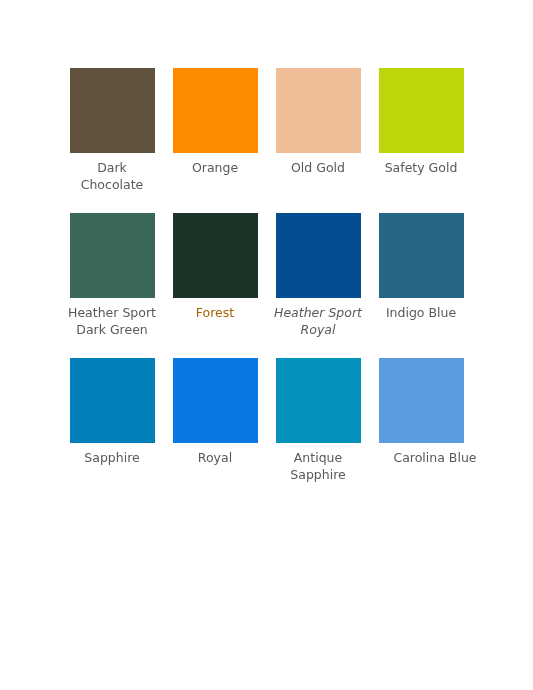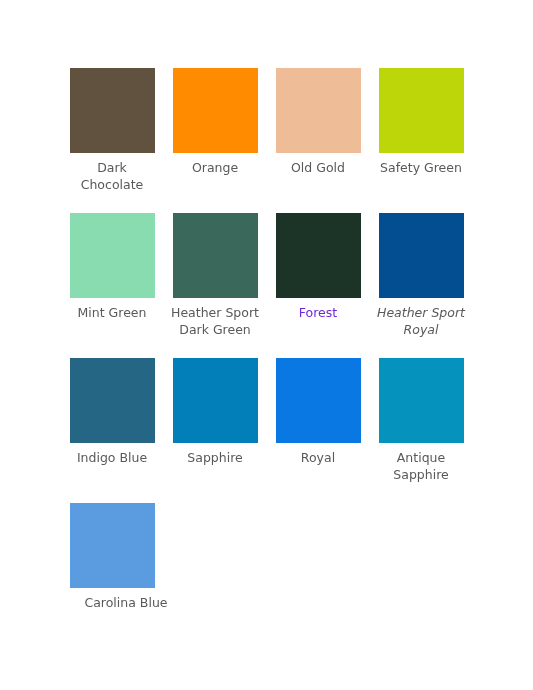--- a/index.html
+++ b/index.html
@@ -59,33 +59,29 @@
     <div class="swatch-cell">
       <div class="swatch-chip" title="Orange" style="background-color: rgb(255, 140, 0);"></div>
       <div class="swatch-label" style="color: rgb(89, 89, 89);">Orange</div>
     </div>
     <div class="swatch-cell">
       <div class="swatch-chip" title="Old Gold" style="background-color: rgb(238, 188, 150);"></div>
       <div class="swatch-label" style="color: rgb(89, 89, 89);">Old Gold</div>
     </div>
     <div class="swatch-cell">
       <div class="swatch-chip" title="Safety Green" style="background-color: rgb(189, 214, 10);"></div>
-      <div class="swatch-label" style="color: rgb(89, 89, 89);">Safety Green</div>
-    </div>
-    <div class="swatch-cell">
-      <div class="swatch-chip" title="Mint Green" style="background-color: rgb(137, 220, 176);"></div>
-      <div class="swatch-label" style="color: rgb(89, 89, 89);">Mint Green</div>
+      <div class="swatch-label" style="color: rgb(89, 89, 89);">Safety Gold</div>
     </div>
     <div class="swatch-cell">
       <div class="swatch-chip" title="Heather Sport Dark Green" style="background-color: rgb(58, 104, 90);"></div>
       <div class="swatch-label" style="color: rgb(89, 89, 89);">Heather Sport Dark Green</div>
     </div>
     <div class="swatch-cell">
       <div class="swatch-chip" title="Forest" style="background-color: rgb(28, 51, 40);"></div>
-      <div class="swatch-label" style="color: #6d28d9; text-align: center;">Forest</div>
+      <div class="swatch-label" style="color: #a16207; text-align: center;">Forest</div>
     </div>
     <div class="swatch-cell">
       <div class="swatch-chip" title="Heather Sport Royal" style="background-color: rgb(3, 78, 145);"></div>
       <div class="swatch-label" style="color: rgb(89, 89, 89); font-style: italic;">Heather Sport Royal</div>
     </div>
     <div class="swatch-cell">
       <div class="swatch-chip" title="Indigo Blue" style="background-color: rgb(36, 102, 131);"></div>
       <div class="swatch-label" style="color: rgb(89, 89, 89);">Indigo Blue</div>
     </div>
     <div class="swatch-cell">

